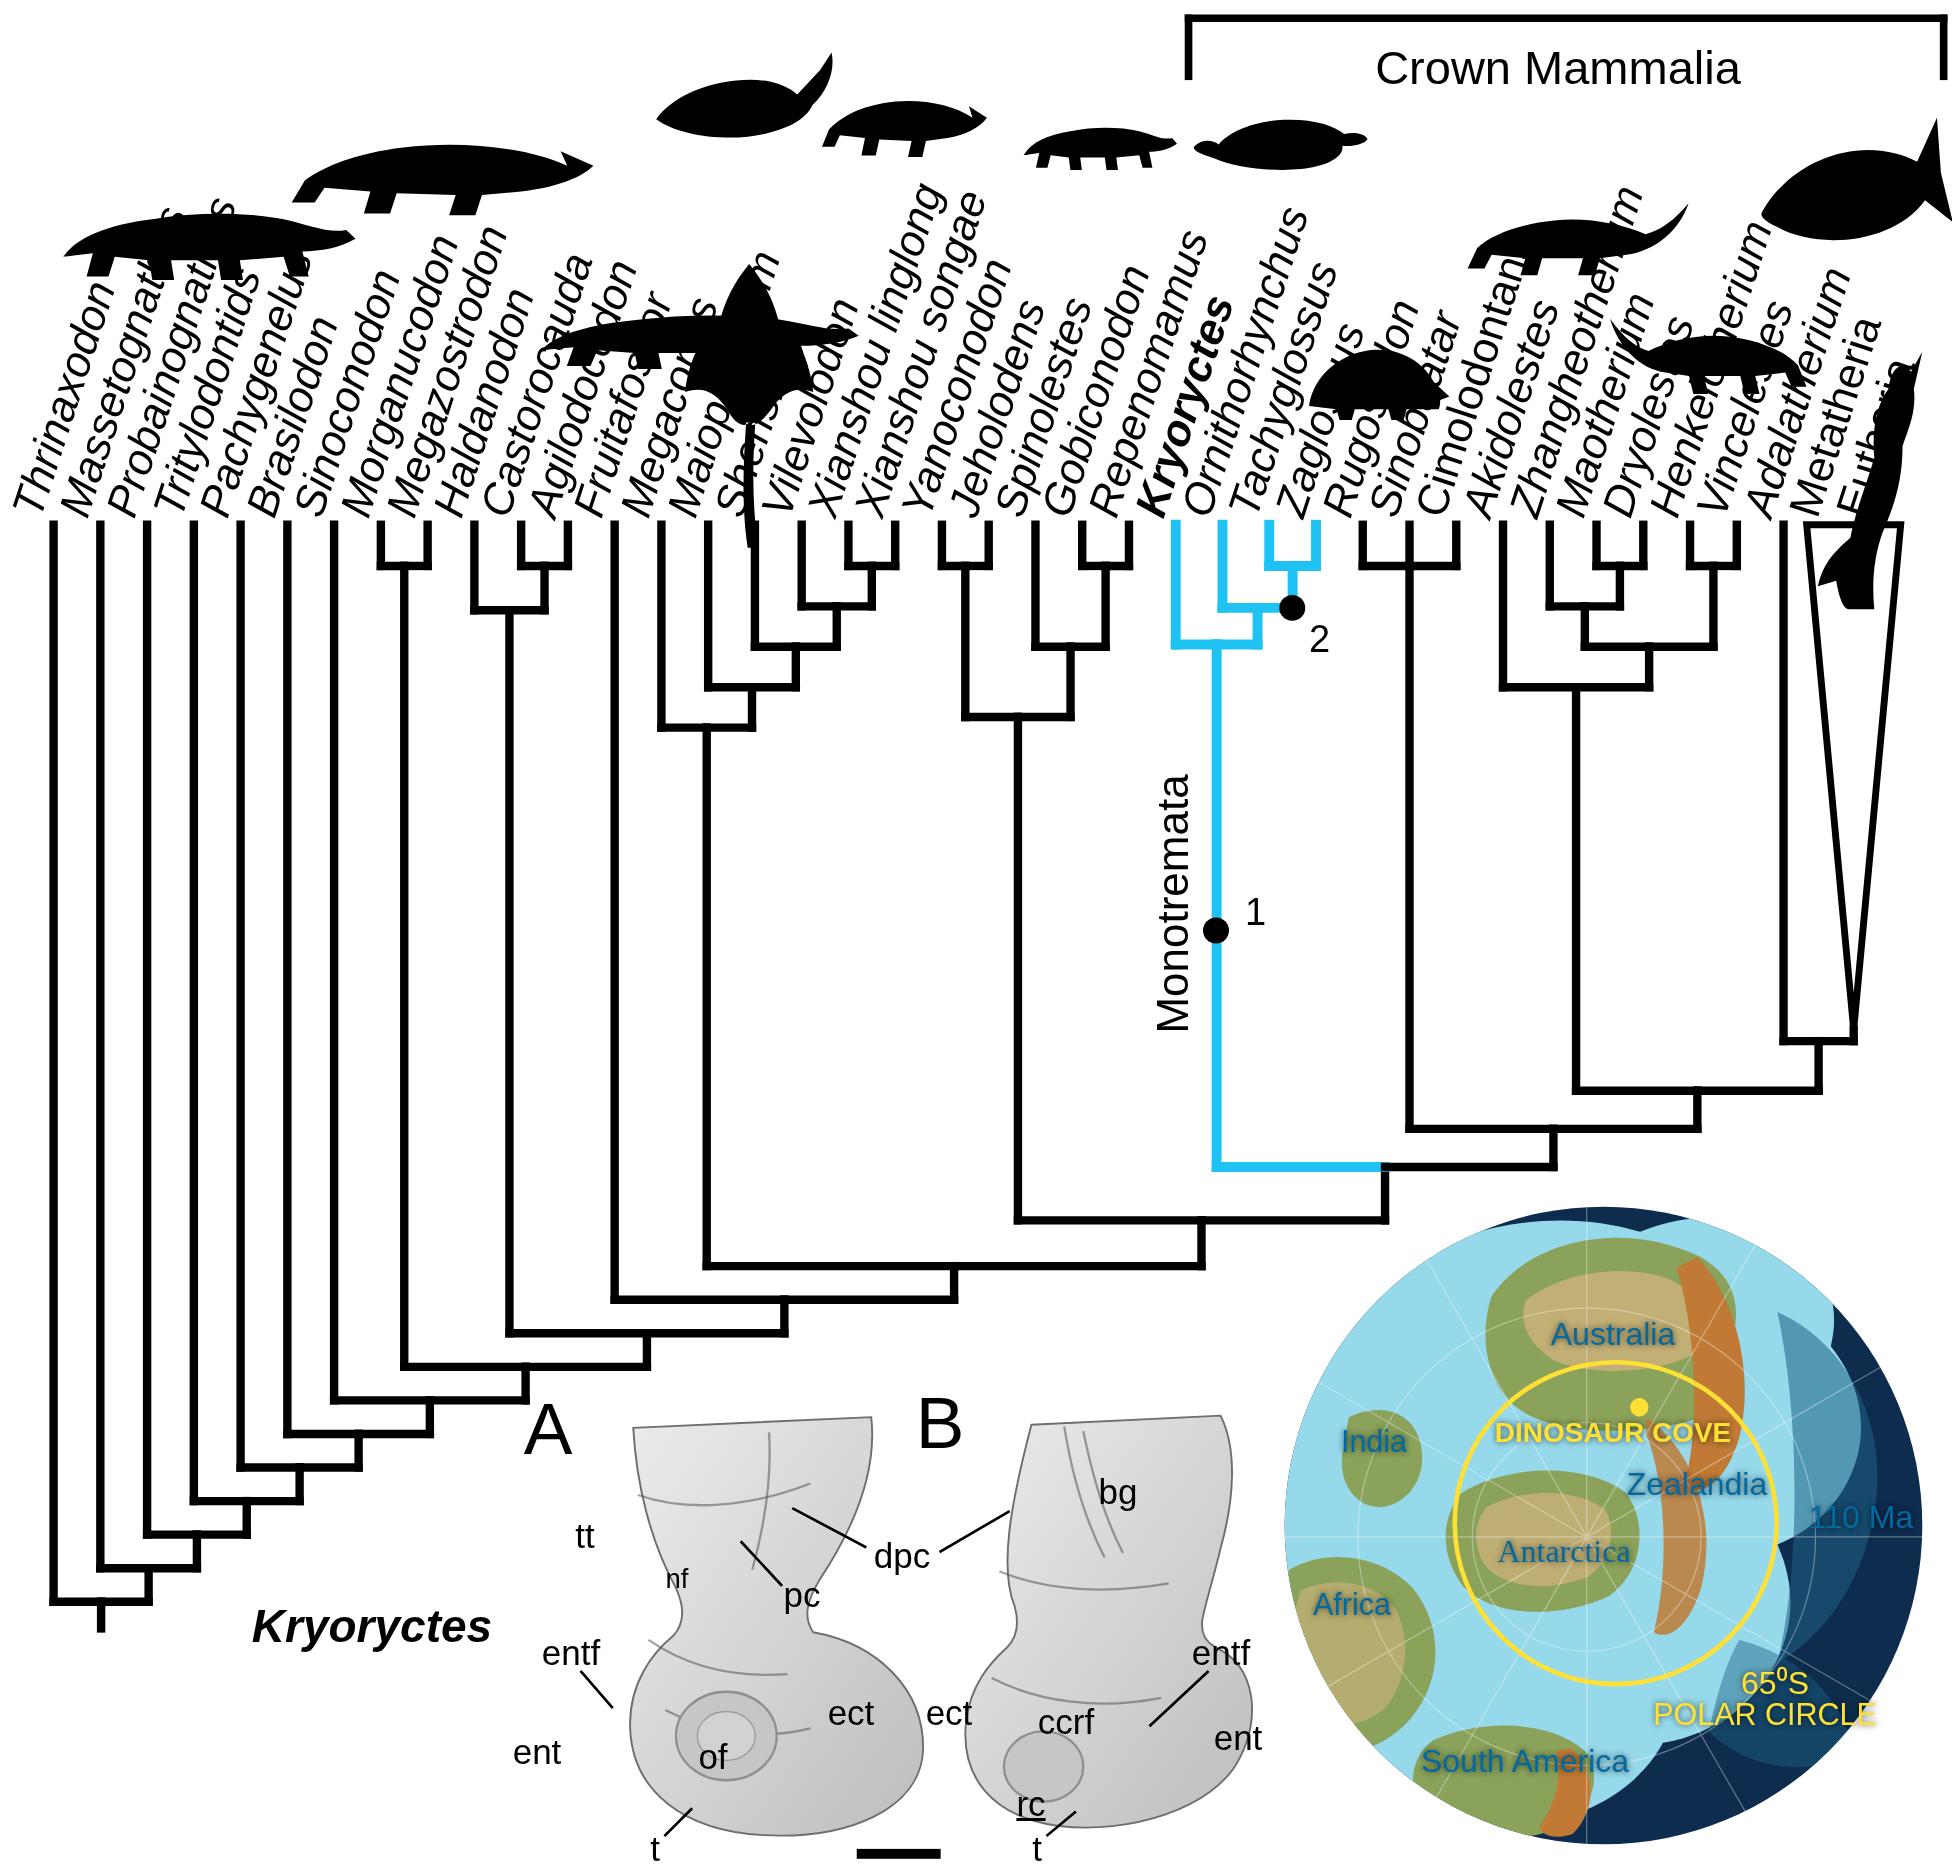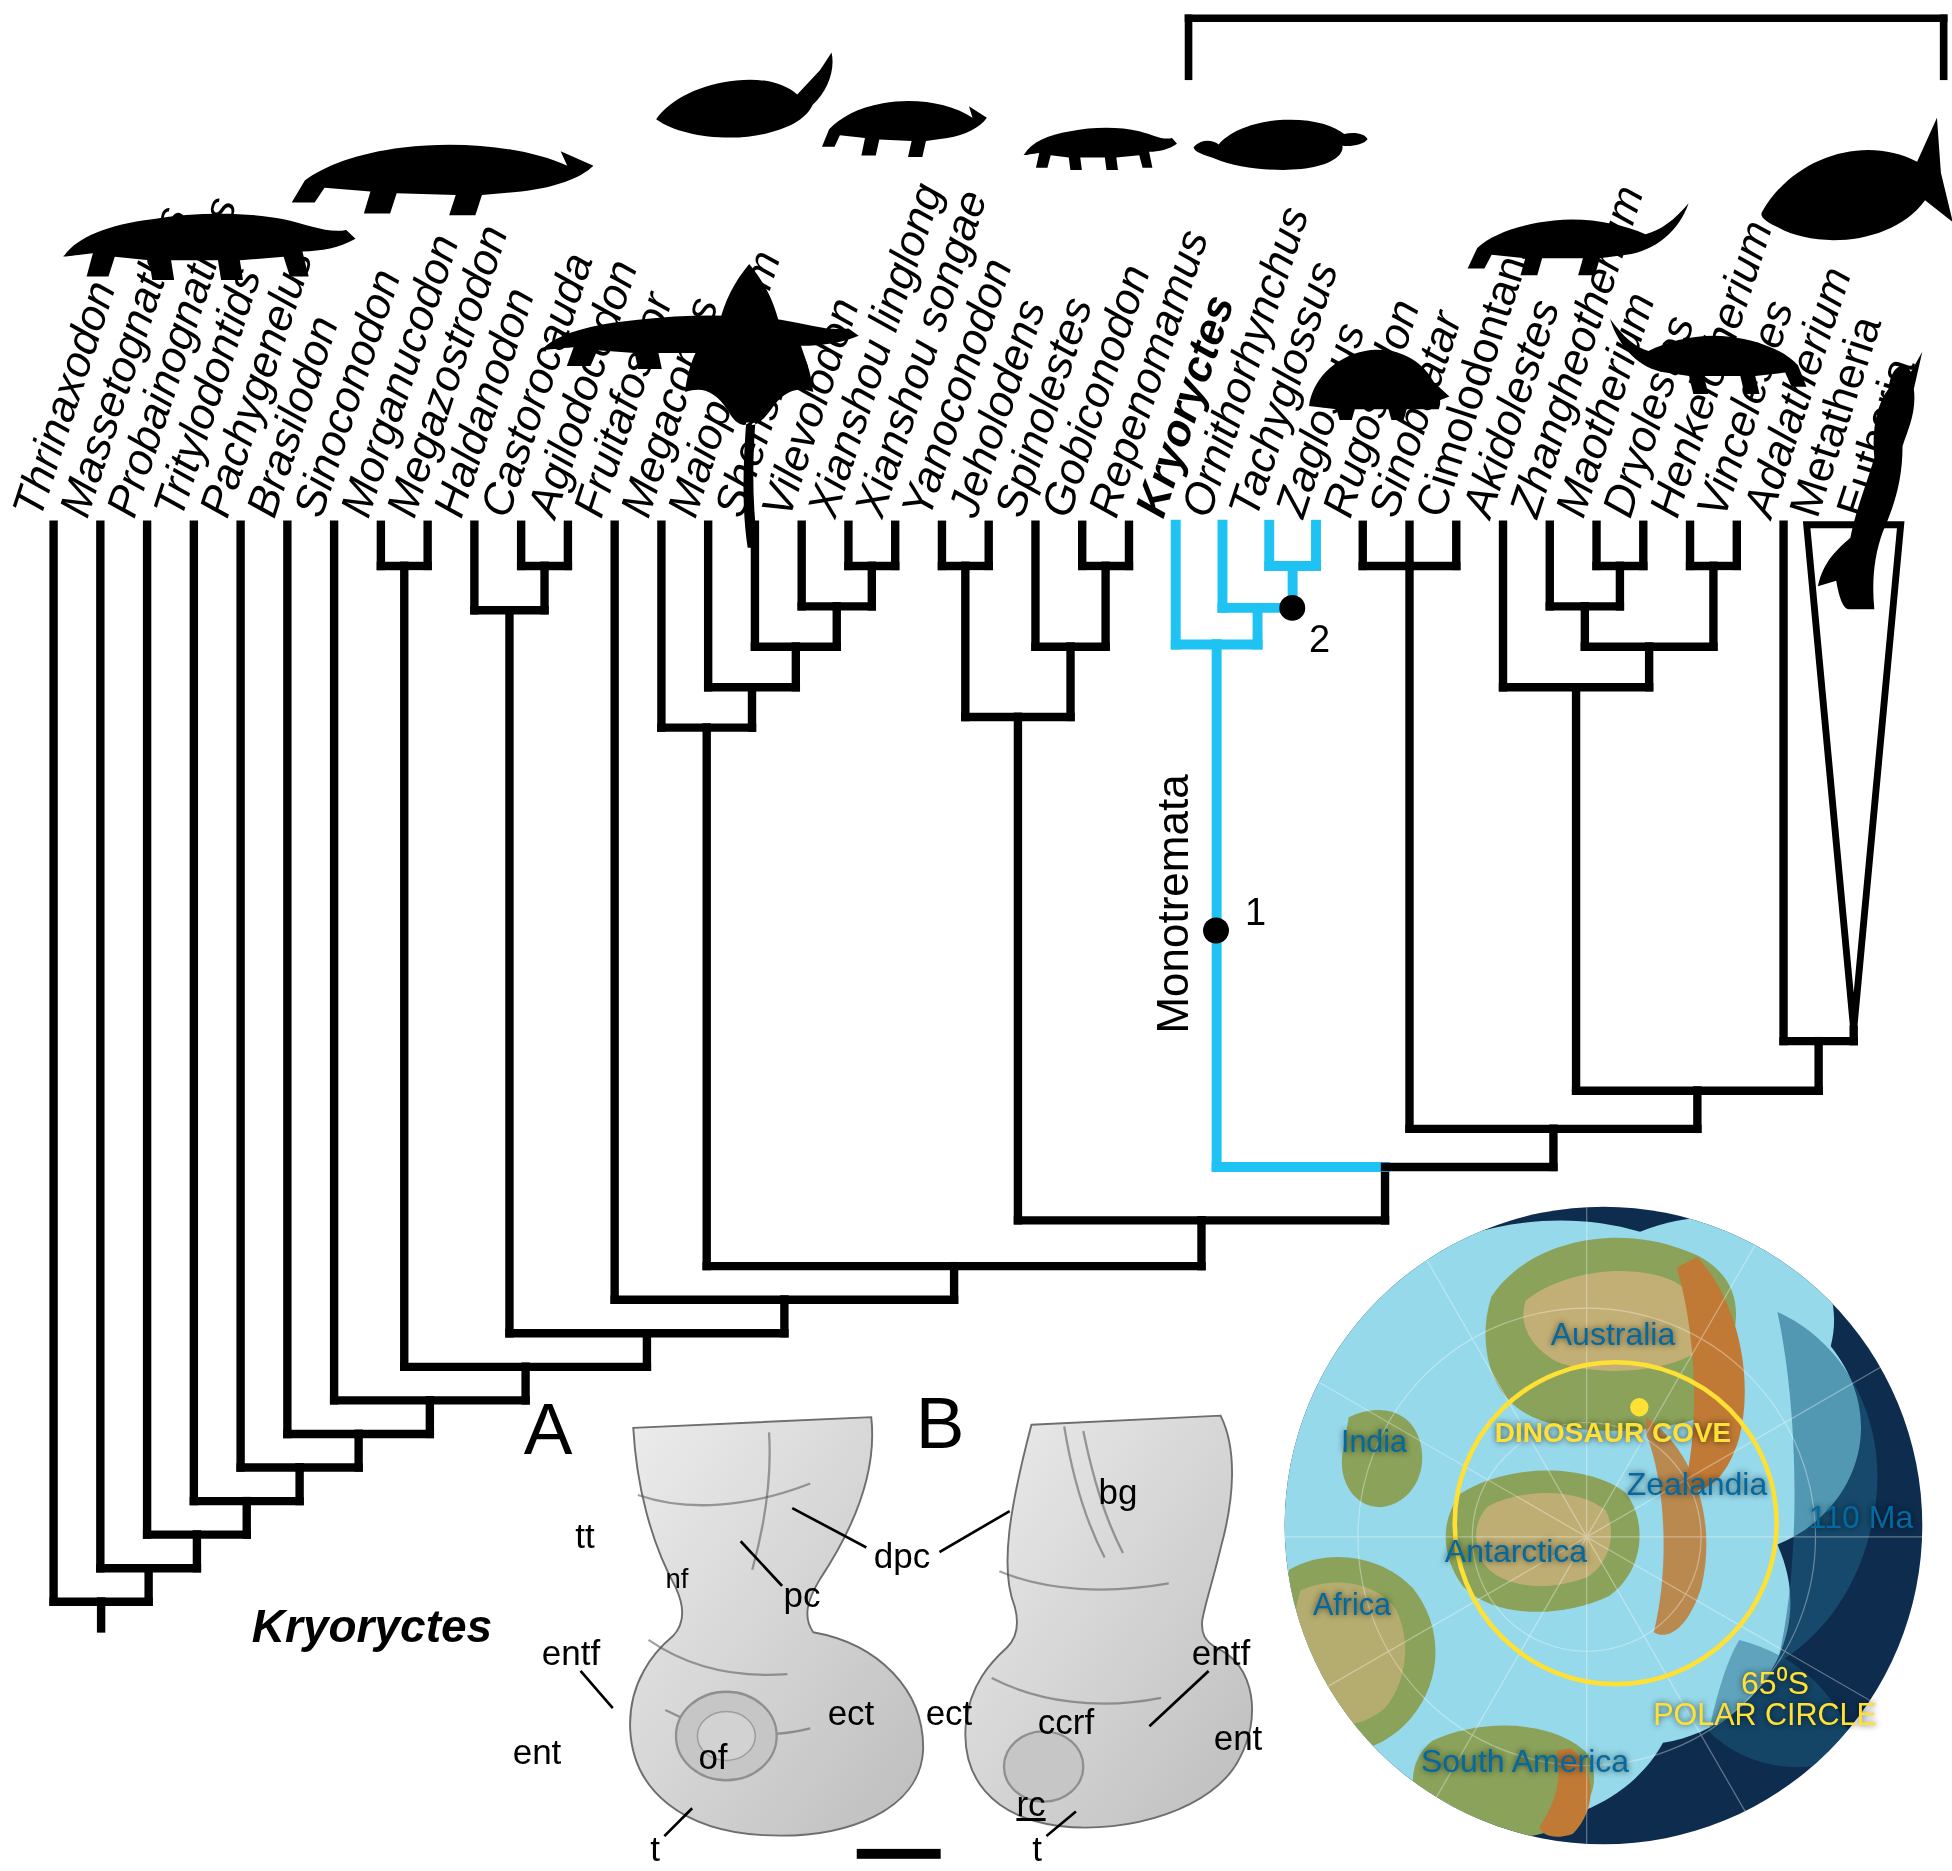--- a/index.html
+++ b/index.html
@@ -294,20 +294,21 @@
         <line x1="1024" y1="2078" x2="972" y2="2022" stroke="#000" stroke-width="3.5" stroke-linecap="square"></line>
         <line x1="1134" y1="2028" x2="1040" y2="1978" stroke="#000" stroke-width="3.5" stroke-linecap="square"></line>
         <line x1="1233" y1="2034" x2="1322" y2="1982" stroke="#000" stroke-width="3.5" stroke-linecap="square"></line>
         <line x1="762" y1="2192" x2="802" y2="2238" stroke="#000" stroke-width="3.5" stroke-linecap="square"></line>
         <line x1="872" y1="2406" x2="906" y2="2372" stroke="#000" stroke-width="3.5" stroke-linecap="square"></line>
         <line x1="1583" y1="2192" x2="1508" y2="2262" stroke="#000" stroke-width="3.5" stroke-linecap="square"></line>
         <line x1="1373" y1="2406" x2="1409" y2="2376" stroke="#000" stroke-width="3.5" stroke-linecap="square"></line>
       </g>
     </svg>
 
+  <div id="crown-label" class="abs ctr" style="left: 1558px; top: 67px;">Crown Mammalia</div>
 
   <div id="monotremata-label" class="abs" style="left: 1173px; top: 904px;">Monotremata</div>
 
   <div id="kry-caption" class="abs ctr" style="left: 372px; top: 1626px;">Kryoryctes</div>
 
   <div id="panel-a" class="abs ctr panelLetter" style="left: 548px; top: 1428px;">A</div>
 
   <div id="panel-b" class="abs ctr panelLetter" style="left: 940px; top: 1422px;">B</div>
 
   <div id="taxa-box">
@@ -373,20 +374,20 @@
       <div class="abs boneLbl" style="left: 1031px; top: 1804px; text-decoration: underline;">rc</div>
       <div class="abs boneLbl" style="left: 1238px; top: 1738px;">ent</div>
       <div class="abs boneLbl" style="left: 1037px; top: 1849px;">t</div>
     </div>
   <div id="map-box">
       <div class="abs mapLbl" style="font-size: 32px; left: 1613px; top: 1334px;">Australia</div>
       <div class="abs mapLbl" style="font-size: 30.5px; left: 1374px; top: 1441px;">India</div>
       <div class="abs mapLbl yellow bold" style="font-size: 28px; left: 1613px; top: 1433px;">DINOSAUR COVE</div>
       <div class="abs mapLbl" style="font-size: 32px; left: 1697px; top: 1484px;">Zealandia</div>
       <div class="abs mapLbl" style="font-size: 32px; left: 1861px; top: 1517px;">110 Ma</div>
-      <div class="abs mapLbl" style="font-size: 32px; left: 1516px; top: 1551px;">Antarctica</div>
+      <div class="abs mapLbl" style="font-size: 32px; left: 1564px; top: 1551px; font-family: Liberation Serif, serif;">Antarctica</div>
       <div class="abs mapLbl" style="font-size: 30.5px; left: 1352px; top: 1604px; text-align: center;">Africa</div>
       <div class="abs mapLbl yellow" style="font-size: 32px; left: 1775px; top: 1681px;">65⁰S</div>
       <div class="abs mapLbl yellow" style="font-size: 30.5px; left: 1765px; top: 1714px;">POLAR CIRCLE</div>
       <div class="abs mapLbl" style="font-size: 32px; left: 1525px; top: 1761px;">South America</div>
     </div>
 </div>
 
 
 </body></html>

